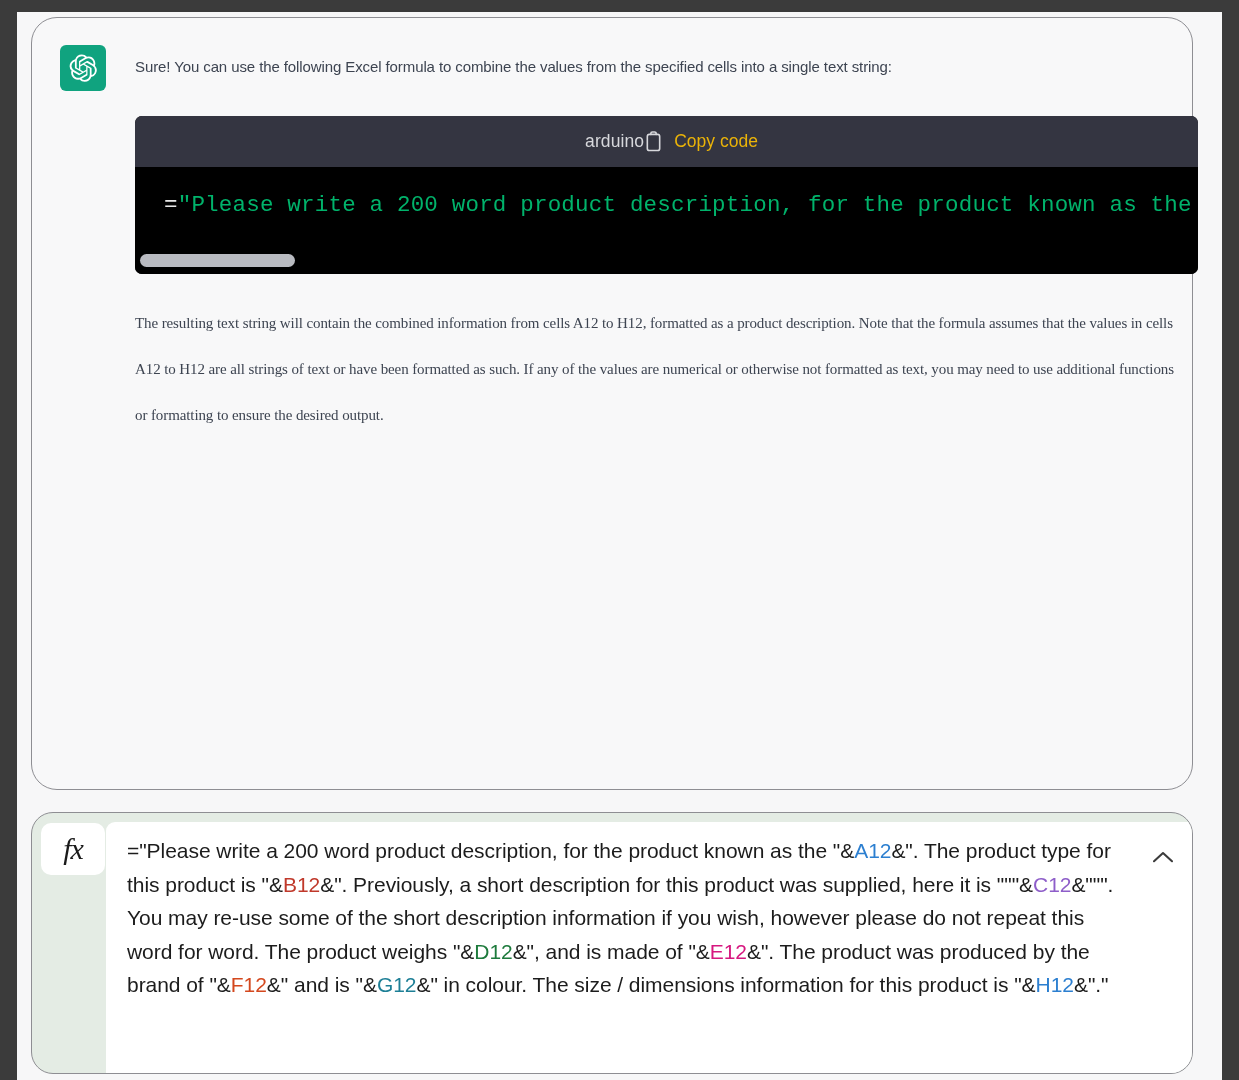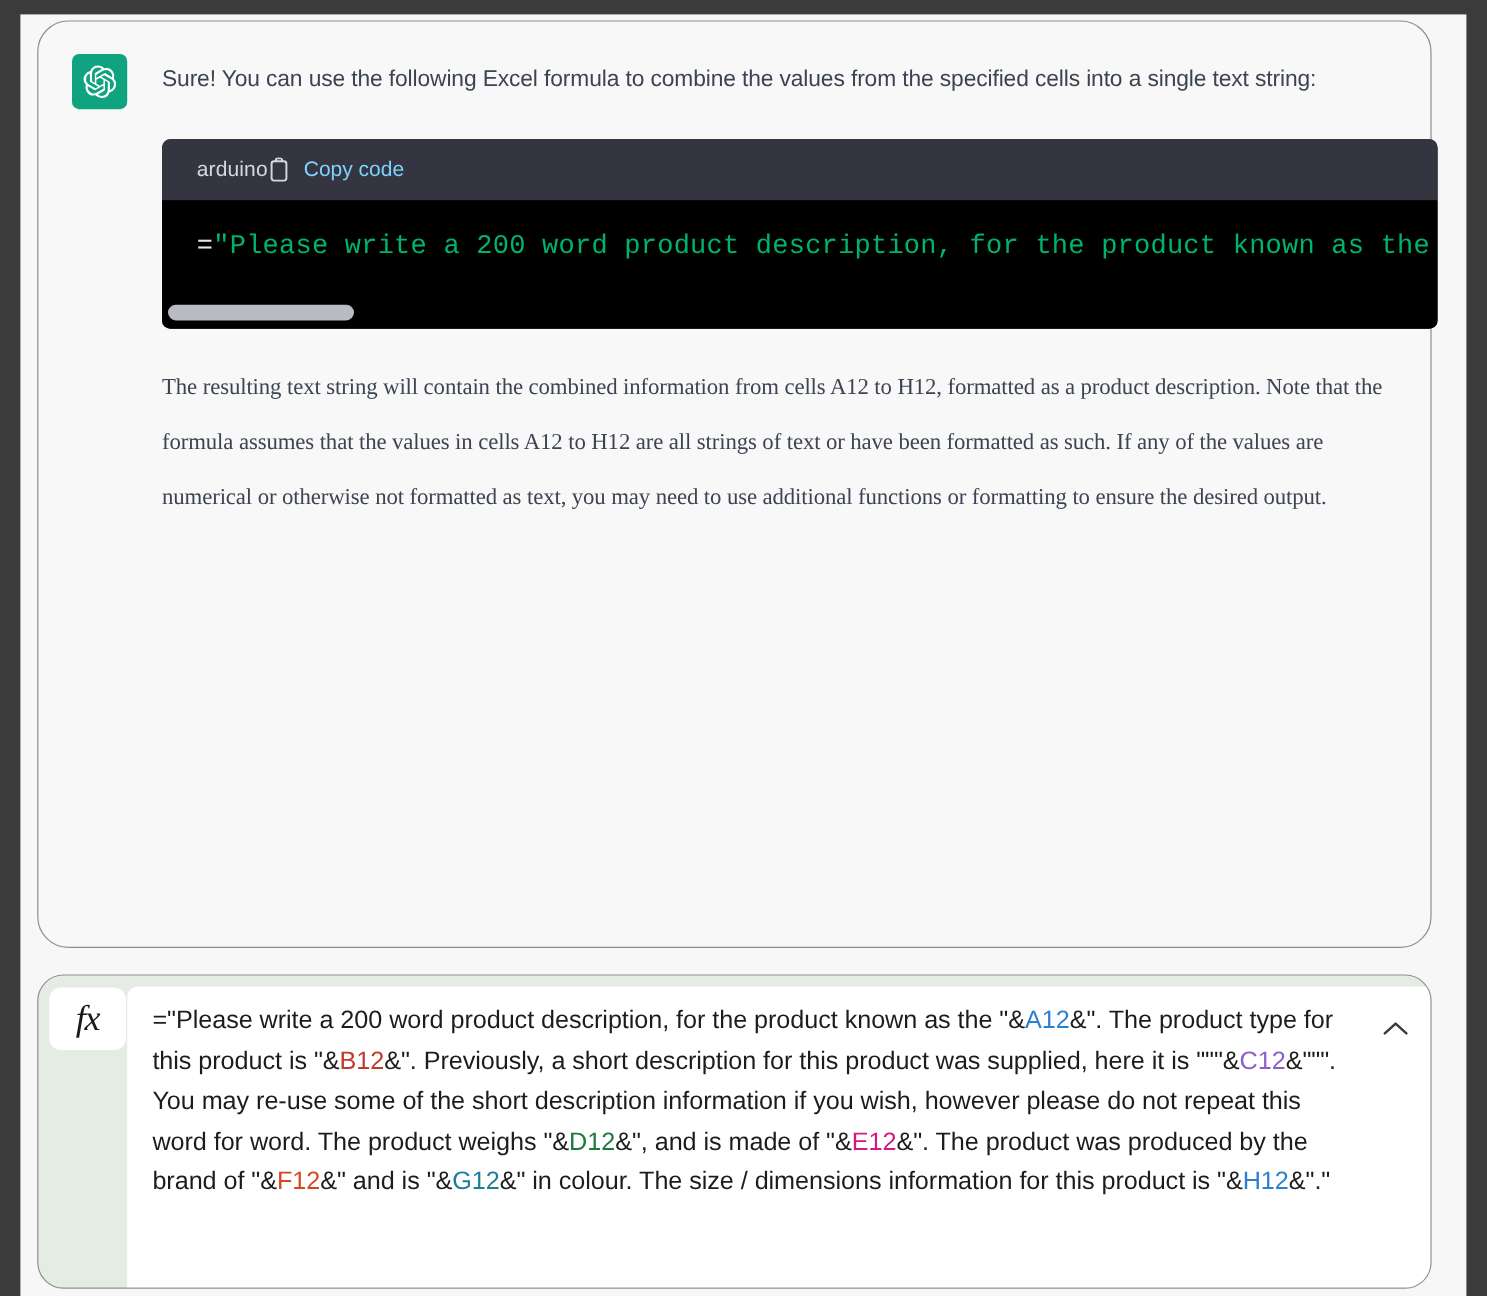--- a/index.html
+++ b/index.html
@@ -58,21 +58,21 @@
   .avatar svg { display: block; }
 
   .msg-body {
     position: absolute;
     left: 103px;
     top: 26px;
     right: 4px;
   }
   .para {
     color: #3d4451;
-    font-size: 19px;
+    font-size: 15px;
     line-height: 46px;
     letter-spacing: -0.1px;
     max-width: 1065px;
     margin: 0;
   }
   .para.p-intro { max-width: 1062px; }
   .para.p-second { margin-top: 26px; max-width: 1035px; }
   .para.p-third  { margin-top: 26px; max-width: 1040px; font-family: Liberation Serif, serif; }
 
   
@@ -81,34 +81,34 @@
     width: 1063px;
     border-radius: 7px;
     overflow: hidden;
     background: #000000;
   }
   .code-head {
     height: 51px;
     background: #343541;
     display: flex;
     align-items: center;
-    justify-content: flex-start;
+    justify-content: center;
     padding: 0 19px 0 29px;
     box-sizing: border-box;
   }
   .code-lang {
     color: #d7d8dc;
     font-size: 17.5px;
     letter-spacing: 0.1px;
   }
   .copy-btn {
     display: flex;
     align-items: center;
     gap: 11px;
-    color: #7dd3fc;
+    color: #eab308;
     font-size: 17.5px;
     cursor: pointer;
     user-select: none;
   }
   .copy-btn svg { display: block; }
   .code-area {
     position: relative;
     background: #000000;
     height: 107px;
     overflow: hidden;

